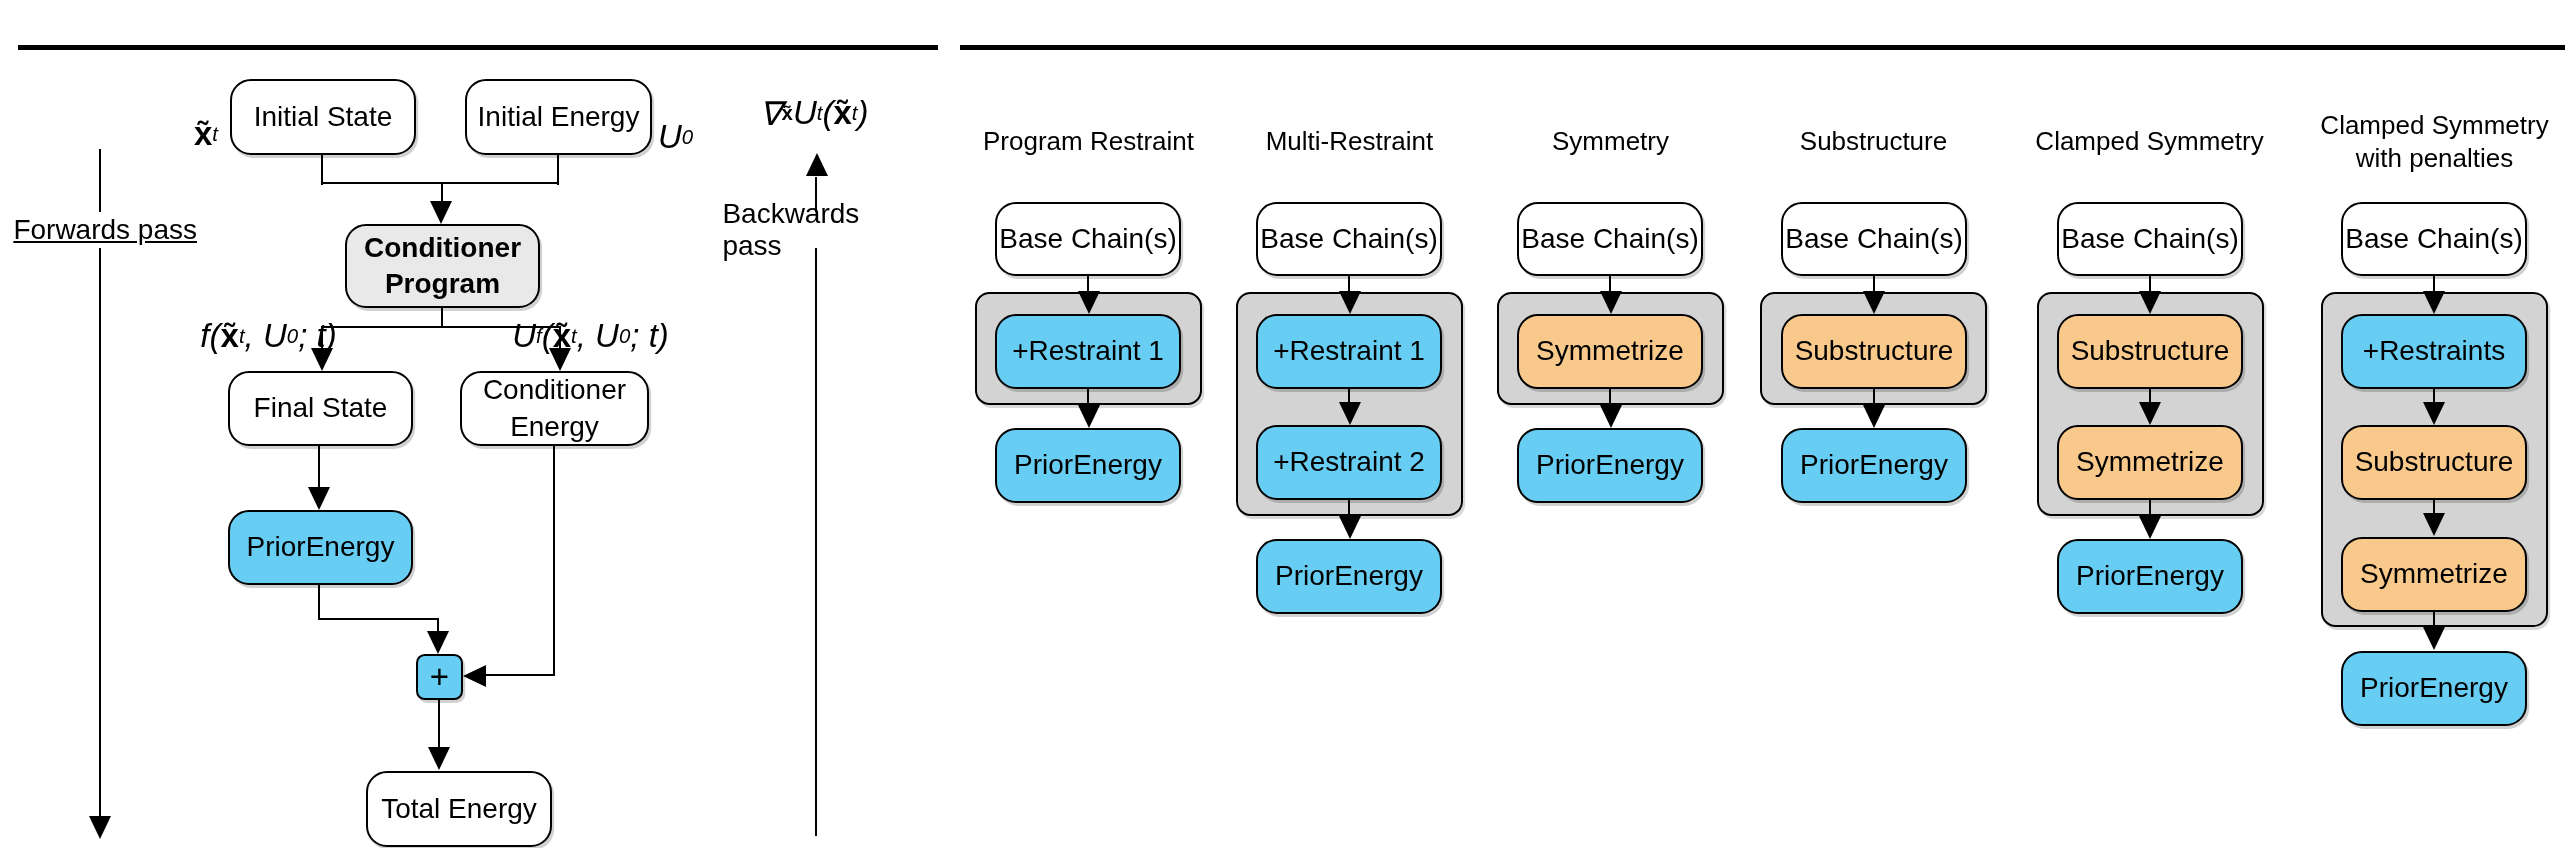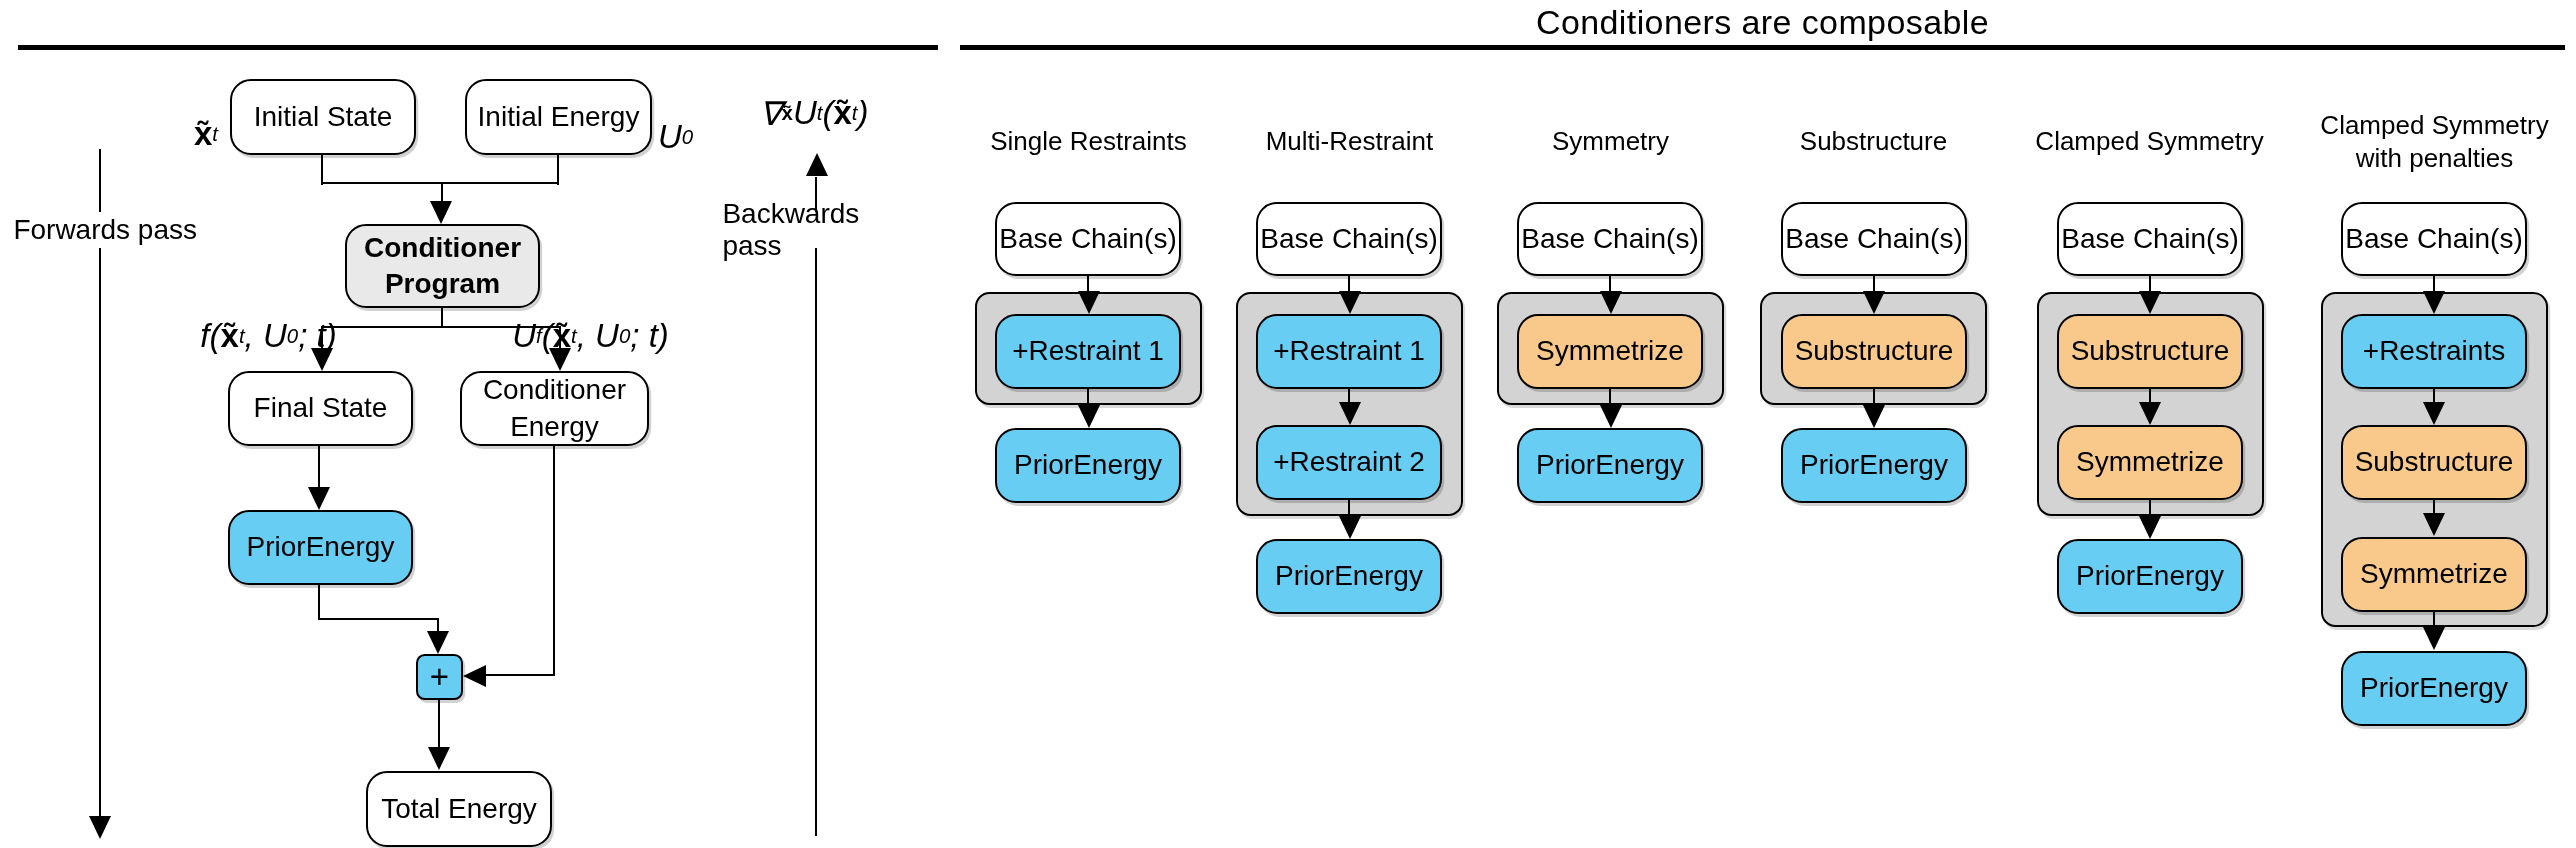--- a/index.html
+++ b/index.html
@@ -33,21 +33,21 @@
 </style>
 </head>
 <body>
 
 <div id="canvas">
 
   <div class="rule" style="left:18px;top:45px;width:920px;"></div>
 
   <div class="ln" style="left:99px;top:149px;width:2.2px;height:669px;"></div>
   <div class="tri tri-down" style="left:89px;top:816px;"></div>
-  <div class="pass" style="left:5.8px;top:212px;width:190px;height:33px;">Forwards pass</div>
+  <div class="pass" style="left:5.8px;top:212px;width:190px;height:33px;text-decoration:underline;">Forwards pass</div>
 
   <div class="ln" style="left:815px;top:177px;width:2.2px;height:659px;"></div>
   <div class="tri tri-up" style="left:806px;top:153px;"></div>
   <div class="pass" style="left:718px;top:212px;width:201px;height:33px;">Backwards pass</div>
 
   <div class="math" style="left:127px;top:108px;width:91px;height:52px;justify-content:flex-end;">
       <b>x̃</b>
       <sub>t</sub>
     </div>
   <div class="math" style="left:658px;top:111px;width:87px;height:52px;">U<sub>0</sub></div>
@@ -87,25 +87,24 @@
   <div class="ln" style="left:437px;top:619px;width:2.2px;height:15.3px;"></div>
   <div class="tri tri-down" style="left:427px;top:631px;"></div>
 
   <div class="ln" style="left:553px;top:446px;width:2.2px;height:230px;"></div>
   <div class="ln" style="left:483px;top:674px;width:72px;height:2.2px;"></div>
   <div class="tri tri-left" style="left:463px;top:665px;"></div>
 
   <div class="ln" style="left:438px;top:700px;width:2.2px;height:49px;"></div>
   <div class="tri tri-down" style="left:428px;top:747px;"></div>
 
-  <div class="title" style="left:960px;top:2.9px;width:1605px;">Conditioners are composable</div>
   <div class="rule" style="left:960px;top:45px;width:1605px;"></div>
 
   <div id="columns-root">
-      <div class="hdr" style="left: 954px; top: 109px; width: 269px; height: 65px;">Single Restraints</div>
+      <div class="hdr" style="left: 954px; top: 109px; width: 269px; height: 65px;">Program Restraint</div>
       <div class="box b3" style="left: 995px; top: 202px; width: 186px; height: 74px;">Base Chain(s)</div>
       <div class="container-gray" style="left: 975px; top: 292px; width: 227px; height: 113px;"></div>
       <div class="box b3 blue" style="left: 995px; top: 314px; width: 186px; height: 75px;">+Restraint 1</div>
       <div class="box b3 blue" style="left: 995px; top: 428px; width: 186px; height: 75px;">PriorEnergy</div>
       <div class="ln" style="left: 1087px; top: 276px; width: 2.2px; height: 14.5px;"></div>
       <div class="tri tri-down" style="left: 1078px; top: 291px;"></div>
       <div class="ln" style="left: 1087px; top: 389px; width: 2.2px; height: 16px;"></div>
       <div class="tri tri-down" style="left: 1078px; top: 405px;"></div>
       <div class="hdr" style="left: 1215px; top: 109px; width: 269px; height: 65px;">Multi-Restraint</div>
       <div class="box b3" style="left: 1256px; top: 202px; width: 186px; height: 74px;">Base Chain(s)</div>

